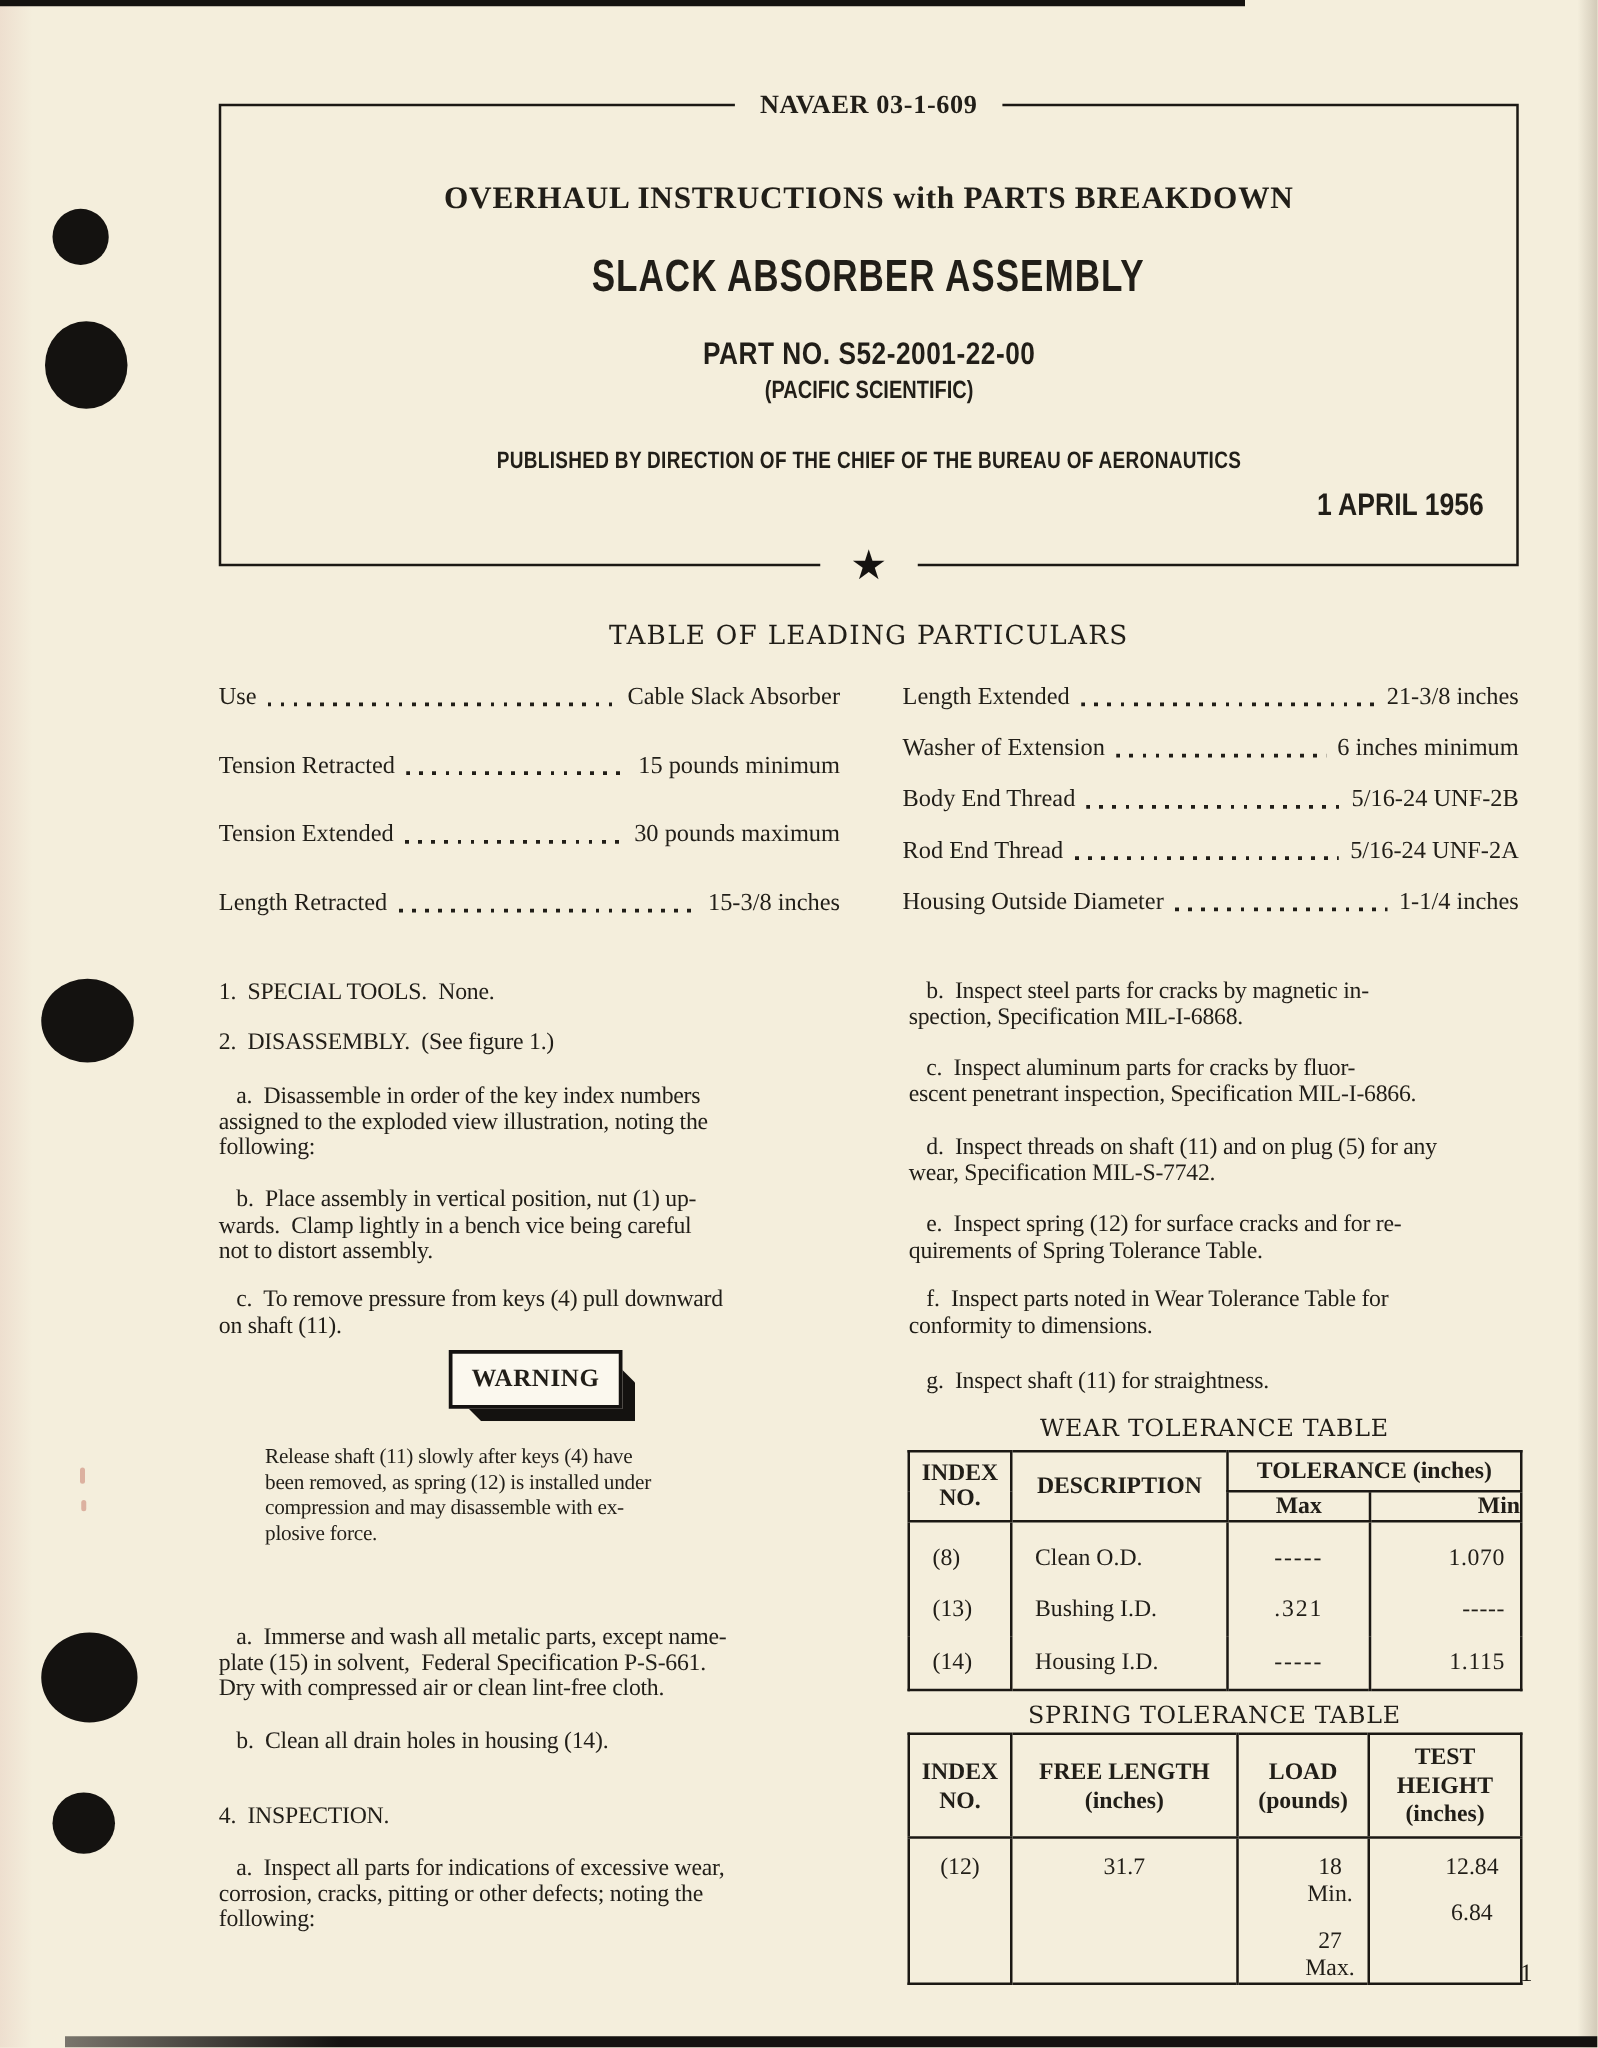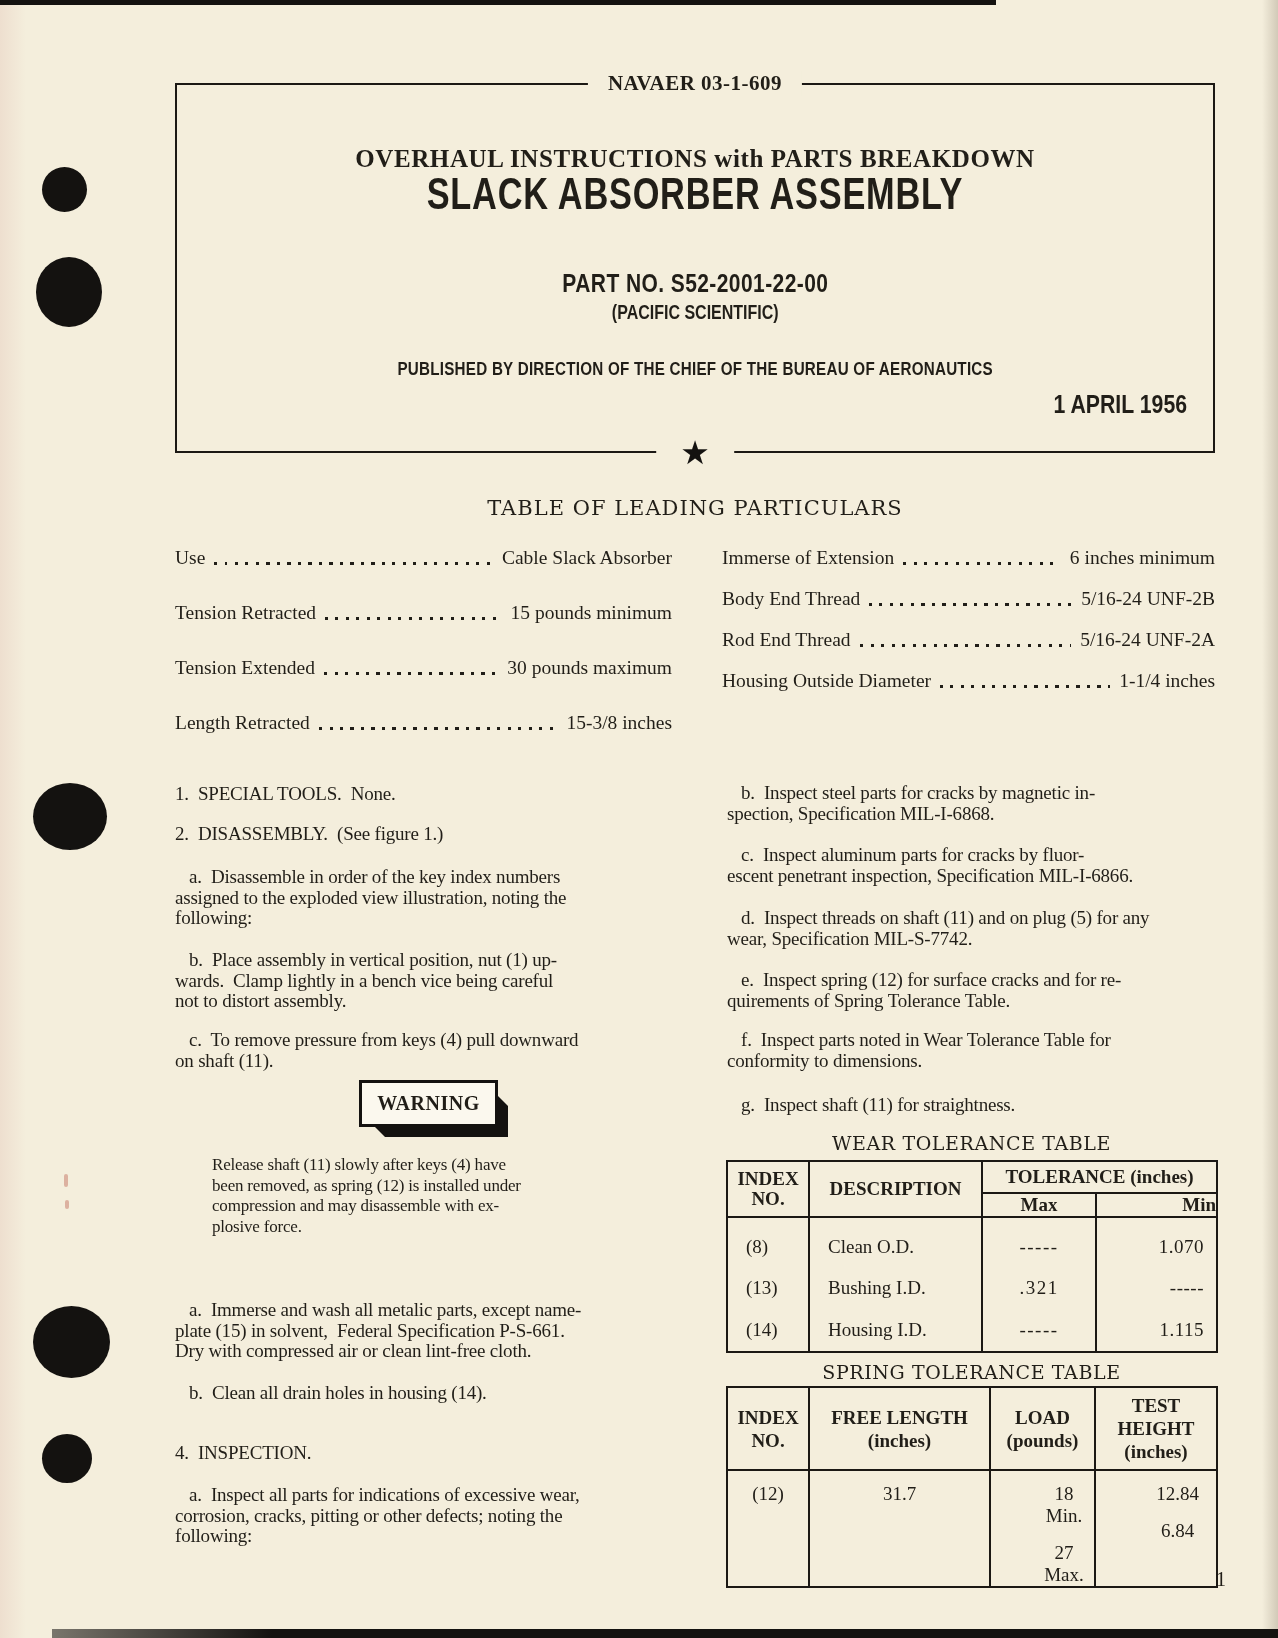--- a/index.html
+++ b/index.html
@@ -40,21 +40,21 @@
   .title-box{position:absolute;left:175px;top:83px;width:1036px;height:366px;
     border:2.5px solid var(--line);}
   .navaer{position:absolute;top:-14px;left:50%;transform:translateX(-50%);
     background:var(--paper);padding:0 20px;white-space:nowrap;
     font:700 21px "Liberation Serif", serif;letter-spacing:.5px;}
   .star{position:absolute;bottom:-23px;left:50%;transform:translateX(-50%);
     background:var(--paper);padding:0 24px;font-size:33px;line-height:42px;color:#141210;}
   .tb-line{position:absolute;left:0;width:100%;text-align:center;}
   .tb-overhaul{top:60px;font:700 25px "Liberation Serif", serif;letter-spacing:.6px;}
   .cond{display:inline-block;font-family:"Liberation Sans", sans-serif;font-weight:700;}
-  .tb-main{top:84px;font-size:44px;}
+  .tb-main{top:115px;font-size:36px;}
   .tb-main .cond{transform:scaleX(.78);transform-origin:center;letter-spacing:1px;}
   .tb-part{top:184px;font-size:25px;}
   .tb-part .cond{transform:scaleX(.84);transform-origin:center;letter-spacing:.5px;}
   .tb-mfr{top:216px;font-size:20px;}
   .tb-mfr .cond{transform:scaleX(.8);transform-origin:center;}
   .tb-pub{top:273px;font-size:19px;}
   .tb-pub .cond{transform:scaleX(.8);transform-origin:center;letter-spacing:.3px;}
   .tb-date{position:absolute;top:305px;right:26px;font-size:25px;text-align:right;}
   .tb-date .cond{transform:scaleX(.85);transform-origin:right center;}
 
@@ -168,21 +168,26 @@
   </div>
   <div class="lp-row">
     <span class="lp-label">Length Retracted</span>
     <span class="lp-leader"></span>
     <span class="lp-value">15-3/8 inches</span>
   </div>
 </div>
 
 <div class="lp-col right">
   <div class="lp-row">
-    <span class="lp-label">Immerse of Extension</span>
+    <span class="lp-label">Length Extended</span>
+    <span class="lp-leader"></span>
+    <span class="lp-value">21-3/8 inches</span>
+  </div>
+  <div class="lp-row">
+    <span class="lp-label">Washer of Extension</span>
     <span class="lp-leader"></span>
     <span class="lp-value">6 inches minimum</span>
   </div>
   <div class="lp-row">
     <span class="lp-label">Body End Thread</span>
     <span class="lp-leader"></span>
     <span class="lp-value">5/16-24 UNF-2B</span>
   </div>
   <div class="lp-row">
     <span class="lp-label">Rod End Thread</span>

